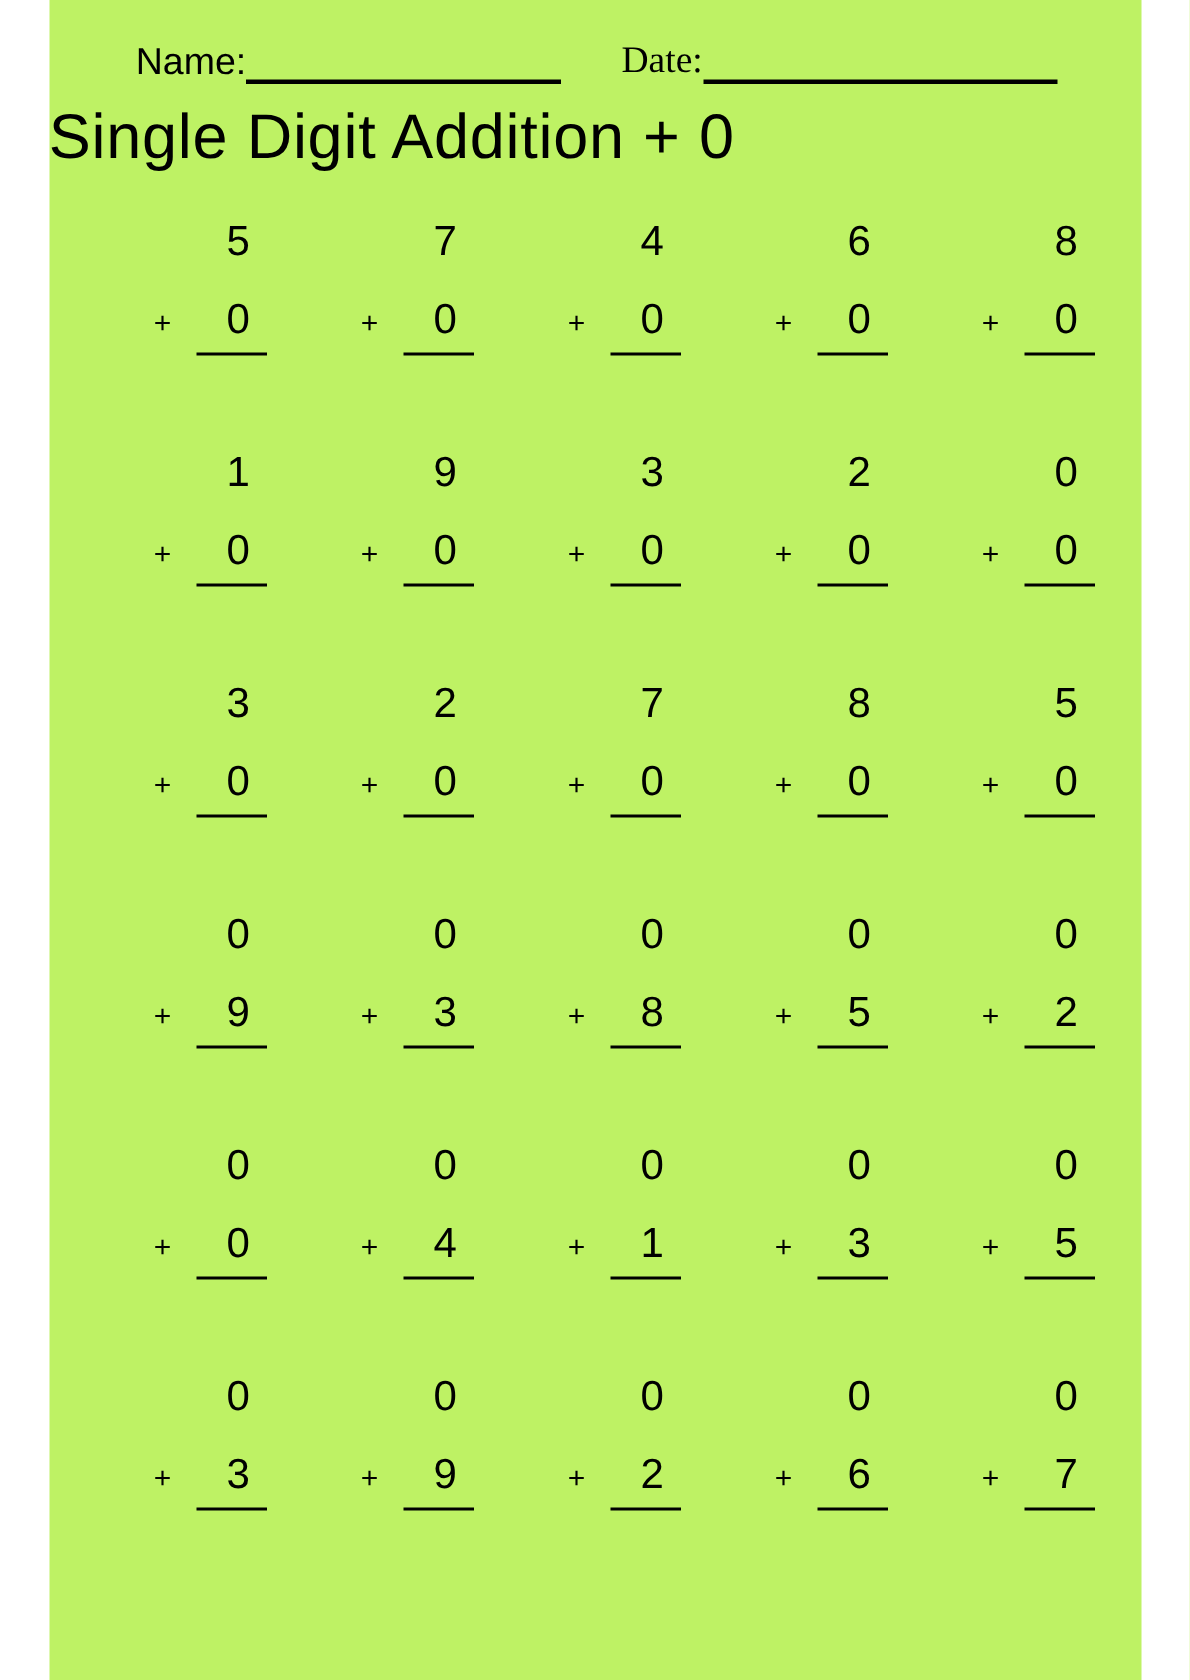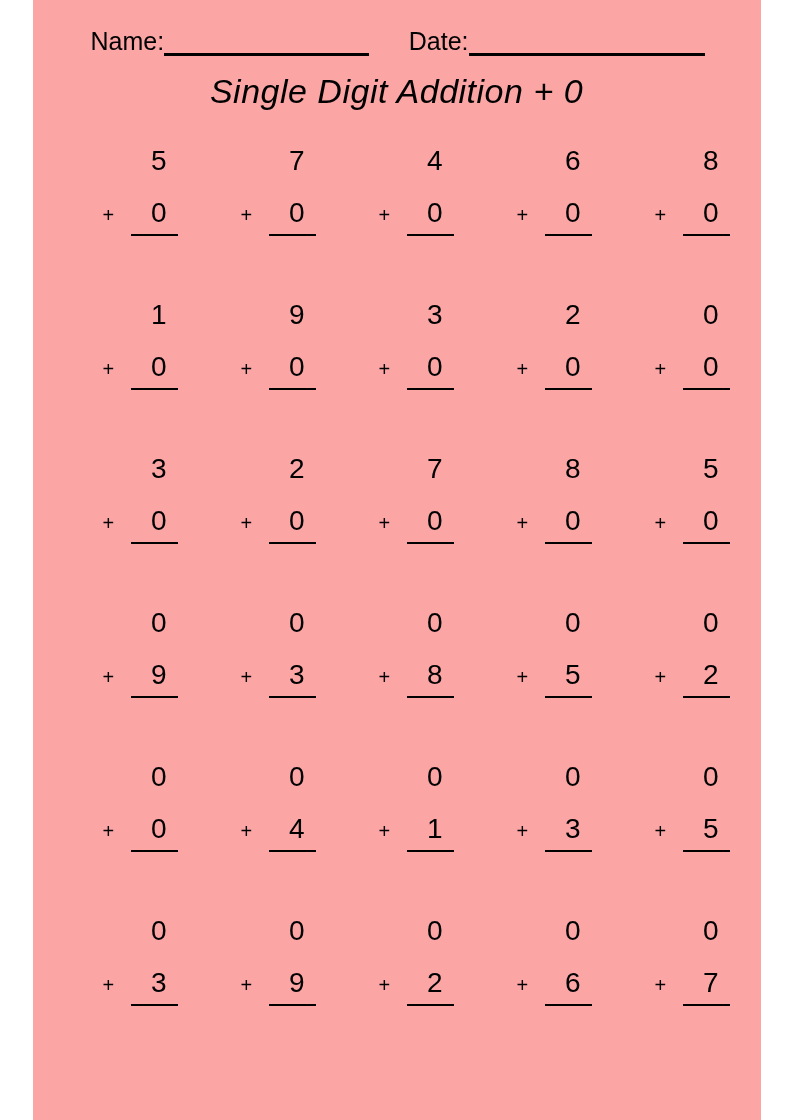--- a/index.html
+++ b/index.html
@@ -1,30 +1,30 @@
 <!DOCTYPE html>
 <html><head>
 <meta charset="utf-8">
 <style>
   * { margin:0; padding:0; box-sizing:border-box; }
   html,body { background:#fff; }
   body { font-family:"Liberation Sans","DejaVu Sans",sans-serif; color:#000; }
-  .page { position:relative; width:728px; height:1120px; margin:0 auto; background:#fca5a5; overflow:hidden; }
+  .page { position:relative; width:728px; height:1120px; margin:0 auto; background:#bef264; overflow:hidden; }
 
   
   .header { position:absolute; top:26px; left:58px; right:56px; display:flex; align-items:flex-end; }
   .field-label { font-size:25px; line-height:30px; white-space:nowrap; }
   .write-line { display:inline-block; height:28px; border-bottom:3px solid #000; }
   .name-line { width:272px; }
-  .date-group { margin-left:40px; display:flex; align-items:flex-end; }
+  .date-group { margin-left:40px; display:flex; align-items:flex-end;font-family:Liberation Serif, serif; }
   .date-line { width:236px; }
 
   
-  .title { position:absolute; top:72px; left:0; width:100%; text-align:center;
-           font-size:34px; line-height:38px; letter-spacing:0.5px;font-style:italic; }
+  .title { position:absolute; top:72px; left:0; width:100%; 
+           font-size:42px; line-height:38px; letter-spacing:0.5px; }
 
   
   .grid { position:absolute; top:144px; left:56px;
           display:grid; grid-template-columns:repeat(5,138px); grid-auto-rows:154px; }
   .cell { }
   .prob { width:76px; margin-left:14px; font-size:28px; }
   .top-addend { text-align:right; padding-right:12px; line-height:34px; }
   .bottom-row { display:flex; justify-content:space-between; align-items:baseline;
                 margin-top:18px; line-height:34px; }
   .plus { font-size:20px; }

